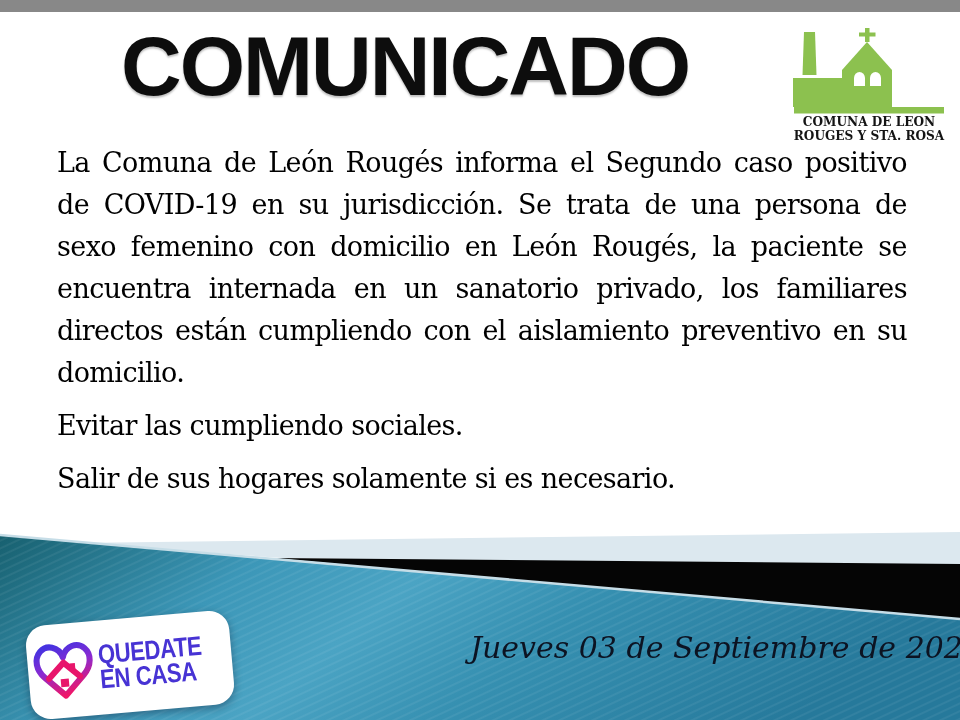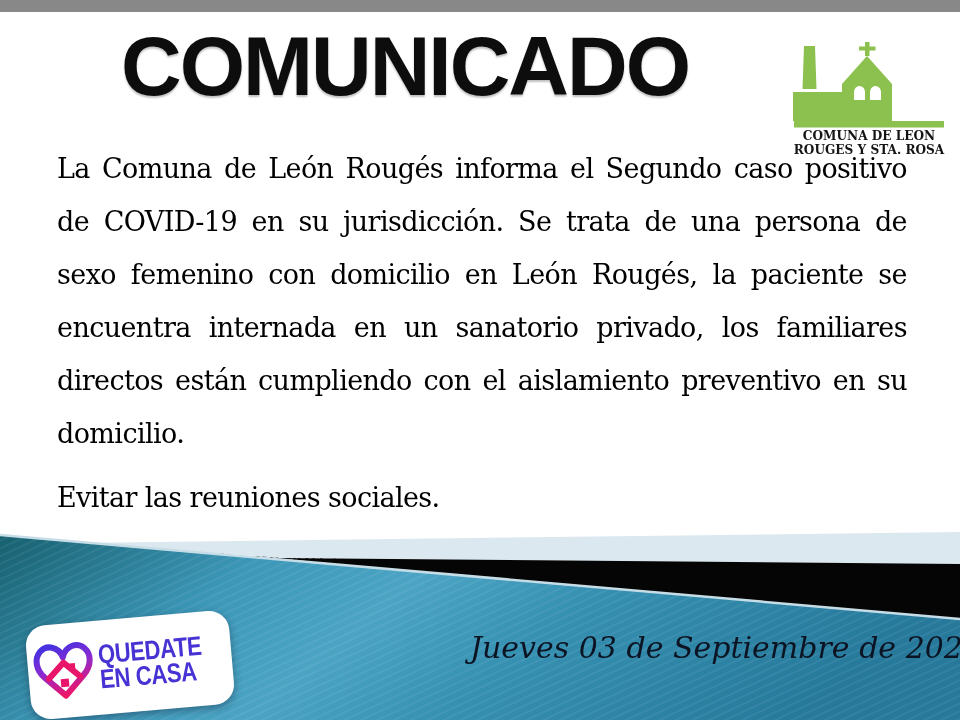--- a/index.html
+++ b/index.html
@@ -12,34 +12,34 @@
   .title{
     position:absolute;left:0;right:150px;top:6px;
     text-align:center;
     font-family:"Liberation Sans",sans-serif;
     font-weight:700;font-size:84px;letter-spacing:-2px;
     color:#0d0d0d;
     text-shadow:0 2px 2px rgba(0,0,0,0.25);
     white-space:nowrap;
   }
   
-  .church-logo{position:absolute;left:788px;top:28px;width:162px;height:118px;}
+  .church-logo{position:absolute;left:788px;top:14px;width:162px;height:118px;}
   .church-logo svg{display:block;}
   .church-caption{
     margin-top:1px;text-align:center;
     font-family:"DejaVu Serif",serif;font-weight:700;
     font-size:12.5px;line-height:13.5px;color:#141414;
     transform:scaleX(0.97);transform-origin:center top;
     white-space:nowrap;
   }
   
   .body-text{
     position:absolute;left:57px;top:130px;width:850px;
     font-family:"DejaVu Serif",serif;
-    font-size:27px;line-height:53px;letter-spacing:-0.6px;
+    font-size:27px;line-height:42px;letter-spacing:-0.6px;
     color:#000;text-align:justify;
   }
   .body-text p{margin:0 0 11px 0;}
   
   .banner{position:absolute;left:0;top:520px;width:960px;height:200px;}
   
   .sticker{
     position:absolute;left:28px;top:606px;width:204px;height:94px;
     background:#ffffff;border-radius:20px;
     transform:rotate(-5deg);
@@ -91,21 +91,21 @@
       </g>
     </svg>
     <div class="church-caption">
       <div>COMUNA DE LEON</div>
       <div>ROUGES Y STA. ROSA</div>
     </div>
   </div>
 
   <div class="body-text">
     <p>La Comuna de León Rougés informa el Segundo caso positivo de COVID-19 en su jurisdicción.  Se trata de una persona de sexo femenino con domicilio en León Rougés, la paciente se encuentra internada en un sanatorio privado, los familiares directos están cumpliendo con el aislamiento preventivo en su domicilio.</p>
-    <p>Evitar las reuniones sociales.</p>
+    <p>Evitar las cumpliendo sociales.</p>
     <p>Salir de sus hogares solamente si es necesario.</p>
   </div>
 
   <svg class="banner" viewBox="0 0 960 200">
     <defs>
       <linearGradient id="tealGrad" x1="0" y1="0" x2="1" y2="0.25">
         <stop offset="0" stop-color="#17606f"></stop>
         <stop offset="0.28" stop-color="#3c97b8"></stop>
         <stop offset="0.46" stop-color="#4ba4c4"></stop>
         <stop offset="0.65" stop-color="#3690b1"></stop>

